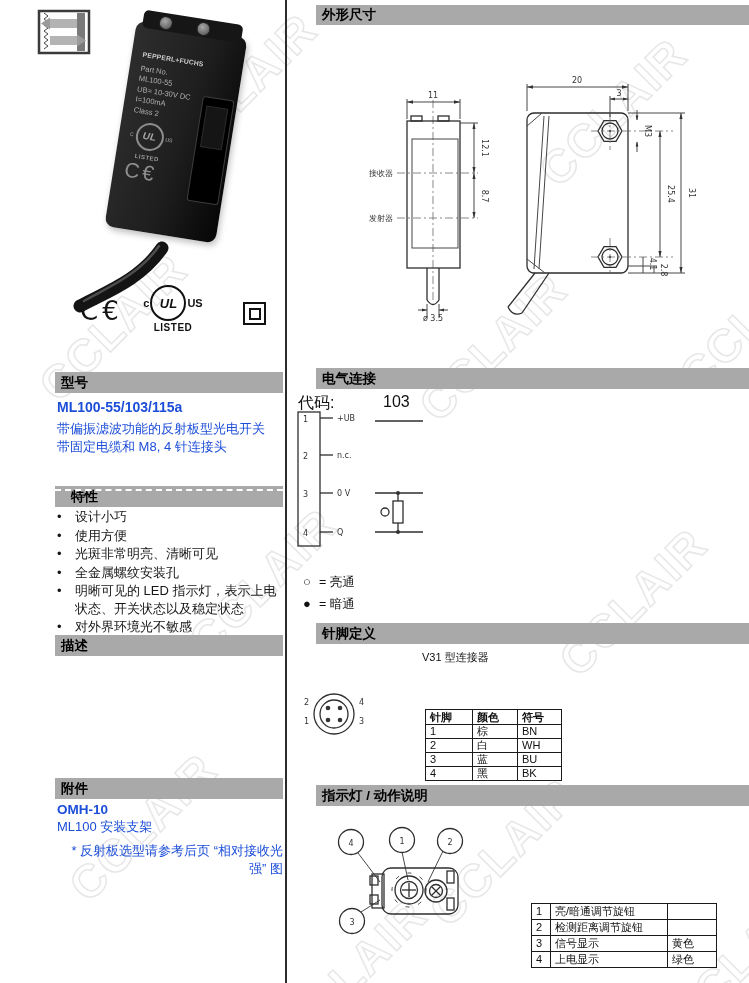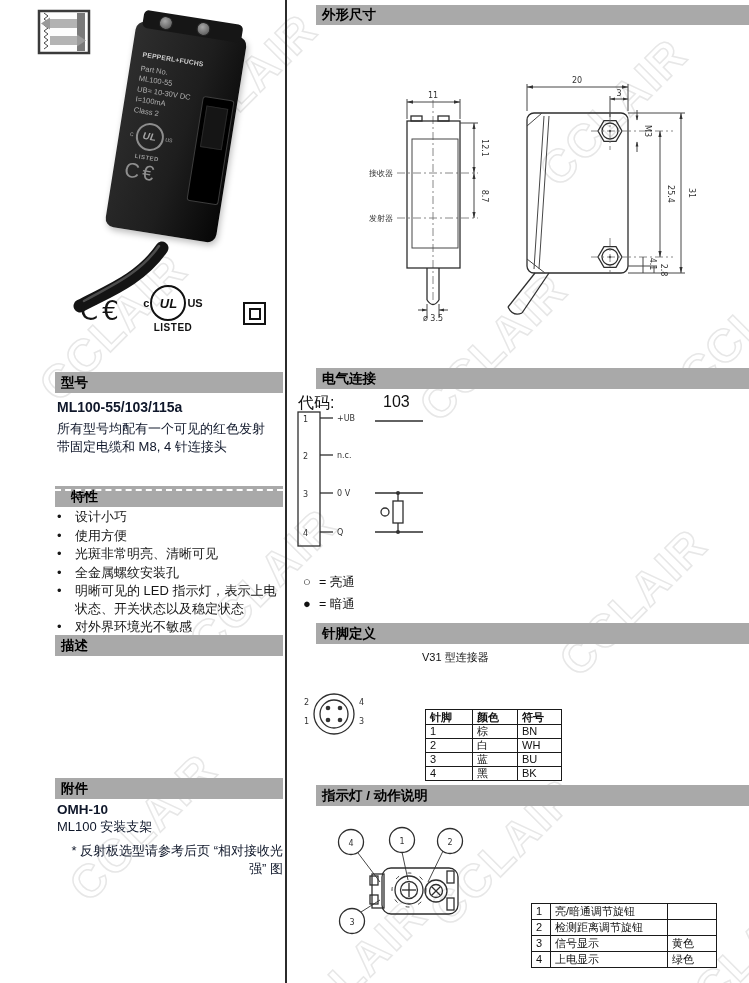--- a/index.html
+++ b/index.html
@@ -13,21 +13,21 @@
 
   
   .bar{position:absolute;height:21px;background:#a9a9a9;font-size:13.5px;font-weight:bold;
        color:#000;line-height:21px;padding-left:6px;box-sizing:border-box;}
   .bar-left{left:55px;width:228px;}
   .bar-right{left:292px;width:446px;margin-left:24px;}
   .dash-overlay{position:absolute;left:55px;width:228px;height:0;border-top:2px dashed #ffffff;}
 
   .divider{position:absolute;left:285px;top:0;width:2px;height:983px;background:#2b2b2b;}
 
-  .txt{position:absolute;font-size:13px;color:#0f172a;line-height:18px;}
+  .txt{position:absolute;font-size:13px;color:#1d4ed8;line-height:18px;}
   .b{font-weight:bold;}
   .just{text-align:justify;line-height:16.5px;}
 
   
   .feat{position:absolute;left:57px;top:508px;width:226px;font-size:13px;color:#161616;}
   .feat .fi{display:flex;margin-bottom:1px;line-height:17.5px;}
   .feat .dot{width:18px;flex:0 0 18px;}
 
   
   .small-label{position:absolute;font-size:16px;color:#111;}
@@ -149,21 +149,21 @@
       <span class="side">US</span>
     </div>
     <div class="listed">LISTED</div>
   </div>
   <div id="sq-mark">
       <div class="in"></div>
     </div>
 
   <div class="bar bar-left" style="top:372px;">型号</div>
   <div class="txt b" style="left:57px;top:398px;font-size:14px;">ML100-55/103/115a</div>
-  <div class="txt" style="left:57px;top:420px;">所有型号均配有一个可见的红色发射</div>
+  <div class="txt" style="left:57px;top:420px;">带偏振滤波功能的反射板型光电开关</div>
   <div class="txt" style="left:57px;top:438px;">带固定电缆和 M8, 4 针连接头</div>
 
   <div class="bar bar-left" style="top:486px;padding-left:16px;">特性</div>
   <div class="dash-overlay" style="top:489px;"></div>
   <div class="feat">
     <div class="fi">
         <span class="dot">•</span>
         <span>设计小巧</span>
       </div>
     <div class="fi">

